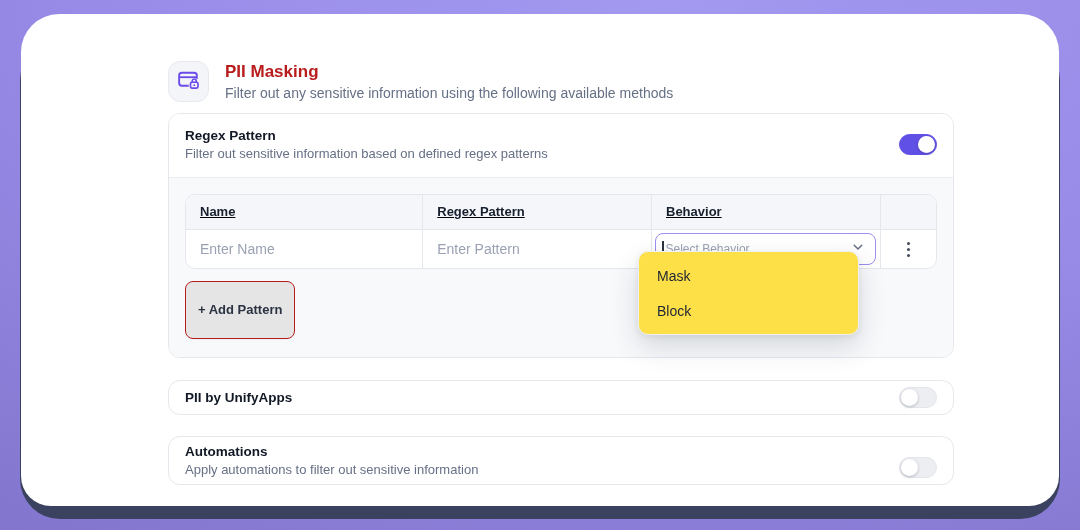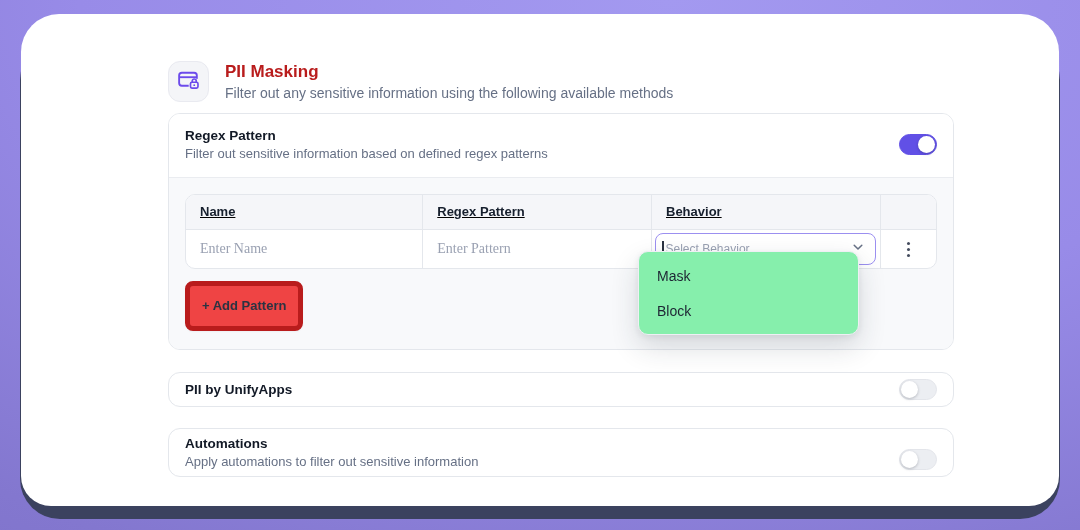--- a/index.html
+++ b/index.html
@@ -48,39 +48,39 @@
   .toggle.on .knob { left:18px; }
 
   
   .ptable { border:1px solid #e4e7ec; border-radius:10px; overflow:hidden; background:#fff; }
   .trow { display:grid; grid-template-columns:31.5% 30.5% 30.5% 7.5%; align-items:stretch; }
   .thead { background:#f5f6f9; border-bottom:1px solid #e4e7ec;text-decoration:underline; }
   .th { padding:9px 14px; font-size:13px; font-weight:700; color:#17202e; line-height:16px; }
   .th + .th, .cell + .cell { border-left:1px solid #e4e7ec; }
   .tbody .cell { height:38px; display:flex; align-items:center; }
   .cell input { width:100%; height:100%; border:0; outline:none; background:transparent;
-    font-family:Liberation Serif, serif; font-size:14px; color:#1d2433; padding:0 14px; }
+    font-family:Liberation Sans, sans-serif; font-size:14px; color:#1d2433; padding:0 14px; }
   .cell input::placeholder { color:#9aa1b2; }
   .cell.behavior { padding:3px 4px 3px 3px; }
   .select-box { flex:1; height:32px; border:1.5px solid #9b8ff0; border-radius:8px; background:#fff;
     display:flex; align-items:center; padding:0 10px 0 6px; cursor:pointer; }
   .caret-bar { width:1.5px; height:16px; background:#2b3342; margin-right:2px; }
   .select-placeholder { flex:1; font-size:12px; color:#9aa1b2; }
   .cell.actions { justify-content:center; }
   .kebab { display:flex; flex-direction:column; gap:3px; padding:6px; cursor:pointer; }
   .kebab i { width:3px; height:3px; border-radius:50%; background:#444c5e; }
 
-  .add-btn { margin-top:12px; display:inline-block; background:#ef4444; border:5px solid #b91c1c;
-    border-radius:8px; padding:12px 12px; font-size:13px; font-weight:700; color:#2b3342;
+  .add-btn { margin-top:12px; display:inline-block; background:#e5e5e5; border:1px solid #b91c1c;
+    border-radius:8px; padding:20px 12px; font-size:13px; font-weight:700; color:#2b3342;
     line-height:16px; cursor:pointer; box-shadow:0 1px 2px rgba(16,24,40,.04); }
 
   
   .dropdown {
     position:absolute; left:638px; top:251px; width:221px; z-index:30;
-    background:#86efac; border:1px solid #eef0f4; border-radius:10px; padding:6px 0;
+    background:#fde047; border:1px solid #eef0f4; border-radius:10px; padding:6px 0;
     box-shadow:0 12px 28px rgba(31,41,55,.16), 0 2px 6px rgba(31,41,55,.08);
   }
   .dropdown .opt { height:35px; display:flex; align-items:center; padding:0 18px;
     font-size:14px; color:#1d2433; cursor:pointer; }
 </style>
 </head>
 <body>
 
 <div class="window-back"></div>
 

